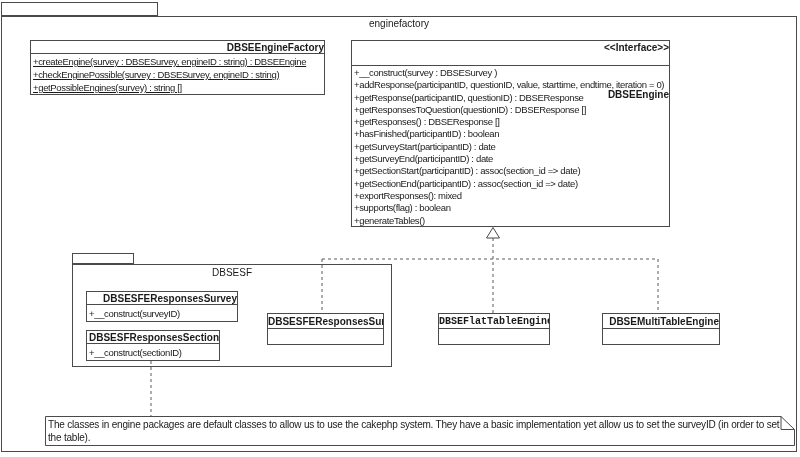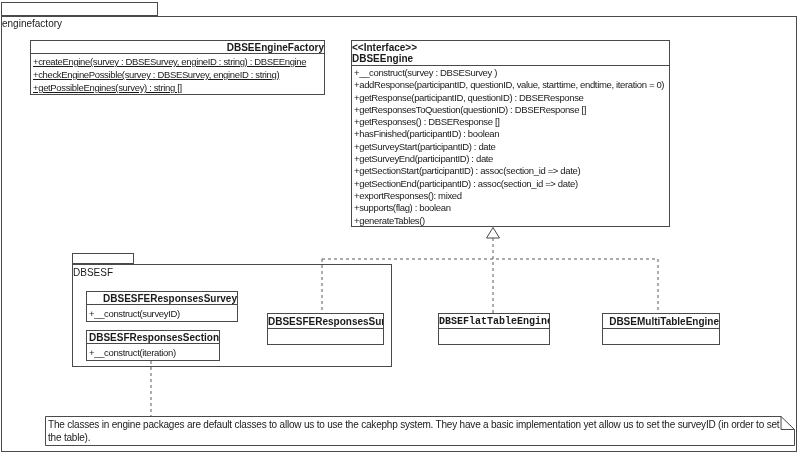--- a/index.html
+++ b/index.html
@@ -6,38 +6,38 @@
   html,body { background:#ffffff; }
   body {
     width:800px; height:457px; position:relative; overflow:hidden;
     font-family:"Liberation Sans", sans-serif; color:#1a1a1a;
   }
   #diagram { position:absolute; left:0; top:0; width:800px; height:457px; }
 
   
   .pkg-tab  { position:absolute; border:1px solid #4a4a4a; background:#fff; z-index:1; }
   .pkg-body { position:absolute; border:1px solid #4a4a4a; background:#fff; z-index:1; }
-  .pkg-label{ position:absolute; top:1px; left:0; width:100%; 
+  .pkg-label{ position:absolute; top:1px; left:0; width:100%; text-align:center;
               font-size:10px; line-height:12px; color:#1a1a1a; }
 
   
   #connectors { position:absolute; left:0; top:0; width:800px; height:457px;
                 z-index:2; pointer-events:none; }
   #connectors .dash { stroke:#5a5a5a; stroke-width:1; fill:none; stroke-dasharray:3,3; }
   #connectors .tri  { stroke:#4a4a4a; stroke-width:1; fill:#ffffff; }
 
   
   .cls { position:absolute; border:1px solid #4a4a4a; background:#fff; z-index:3; }
   .cls-title { height:13px; line-height:13px; font-size:10px; font-weight:bold;
                text-align:right; border-bottom:1px solid #4a4a4a; white-space:nowrap; overflow:hidden; }
   .cls-title.tall { height:15px; line-height:15px; }
-  .iface-title { height:25px; border-bottom:1px solid #4a4a4a; text-align:left;
+  .iface-title { height:25px; border-bottom:1px solid #4a4a4a; text-align:right;
                  font-size:10px; font-weight:bold; padding-top:1px; }
   .iface-title .stereo { line-height:11px; height:11px; }
-  .iface-title .cname  { line-height:12px; height:12px; }
+  .iface-title .cname  { line-height:12px; height:12px;margin-top:36px; }
   .methods { padding:1px 0 0 0; }
   .m { height:13px; line-height:13px; font-size:9.5px; letter-spacing:-0.35px;
        padding-left:2px; white-space:nowrap; overflow:hidden; }
   .methods.static .m { text-decoration:underline; }
   .iface-methods .m { height:12.3px; line-height:12.3px; }
   .empty-compartment { height:15px; }
 
   
   #note { position:absolute; left:45px; top:416px; width:750px; height:30px; z-index:3; }
   #note svg { position:absolute; left:0; top:0; }
@@ -102,21 +102,21 @@
   <div class="cls" style="left:86px; top:291px; width:152px;">
     <div class="cls-title">DBSESFEResponsesSurvey</div>
     <div class="methods">
       <div class="m" style="height:15px; line-height:15px;">+__construct(surveyID)</div>
     </div>
   </div>
 
   <div class="cls" style="left:86px; top:330px; width:134px;">
     <div class="cls-title">DBSESFResponsesSection</div>
     <div class="methods">
-      <div class="m" style="height:15px; line-height:15px;">+__construct(iteration)</div>
+      <div class="m" style="height:15px; line-height:15px;">+__construct(sectionID)</div>
     </div>
   </div>
 
   <div class="cls" style="left:267px; top:313px; width:117px;">
     <div class="cls-title tall">DBSESFEResponsesSurvey</div>
     <div class="empty-compartment"></div>
   </div>
 
   <div class="cls" style="left:438px; top:313px; width:112px;font-family:Liberation Mono, monospace;">
     <div class="cls-title tall">DBSEFlatTableEngine</div>

